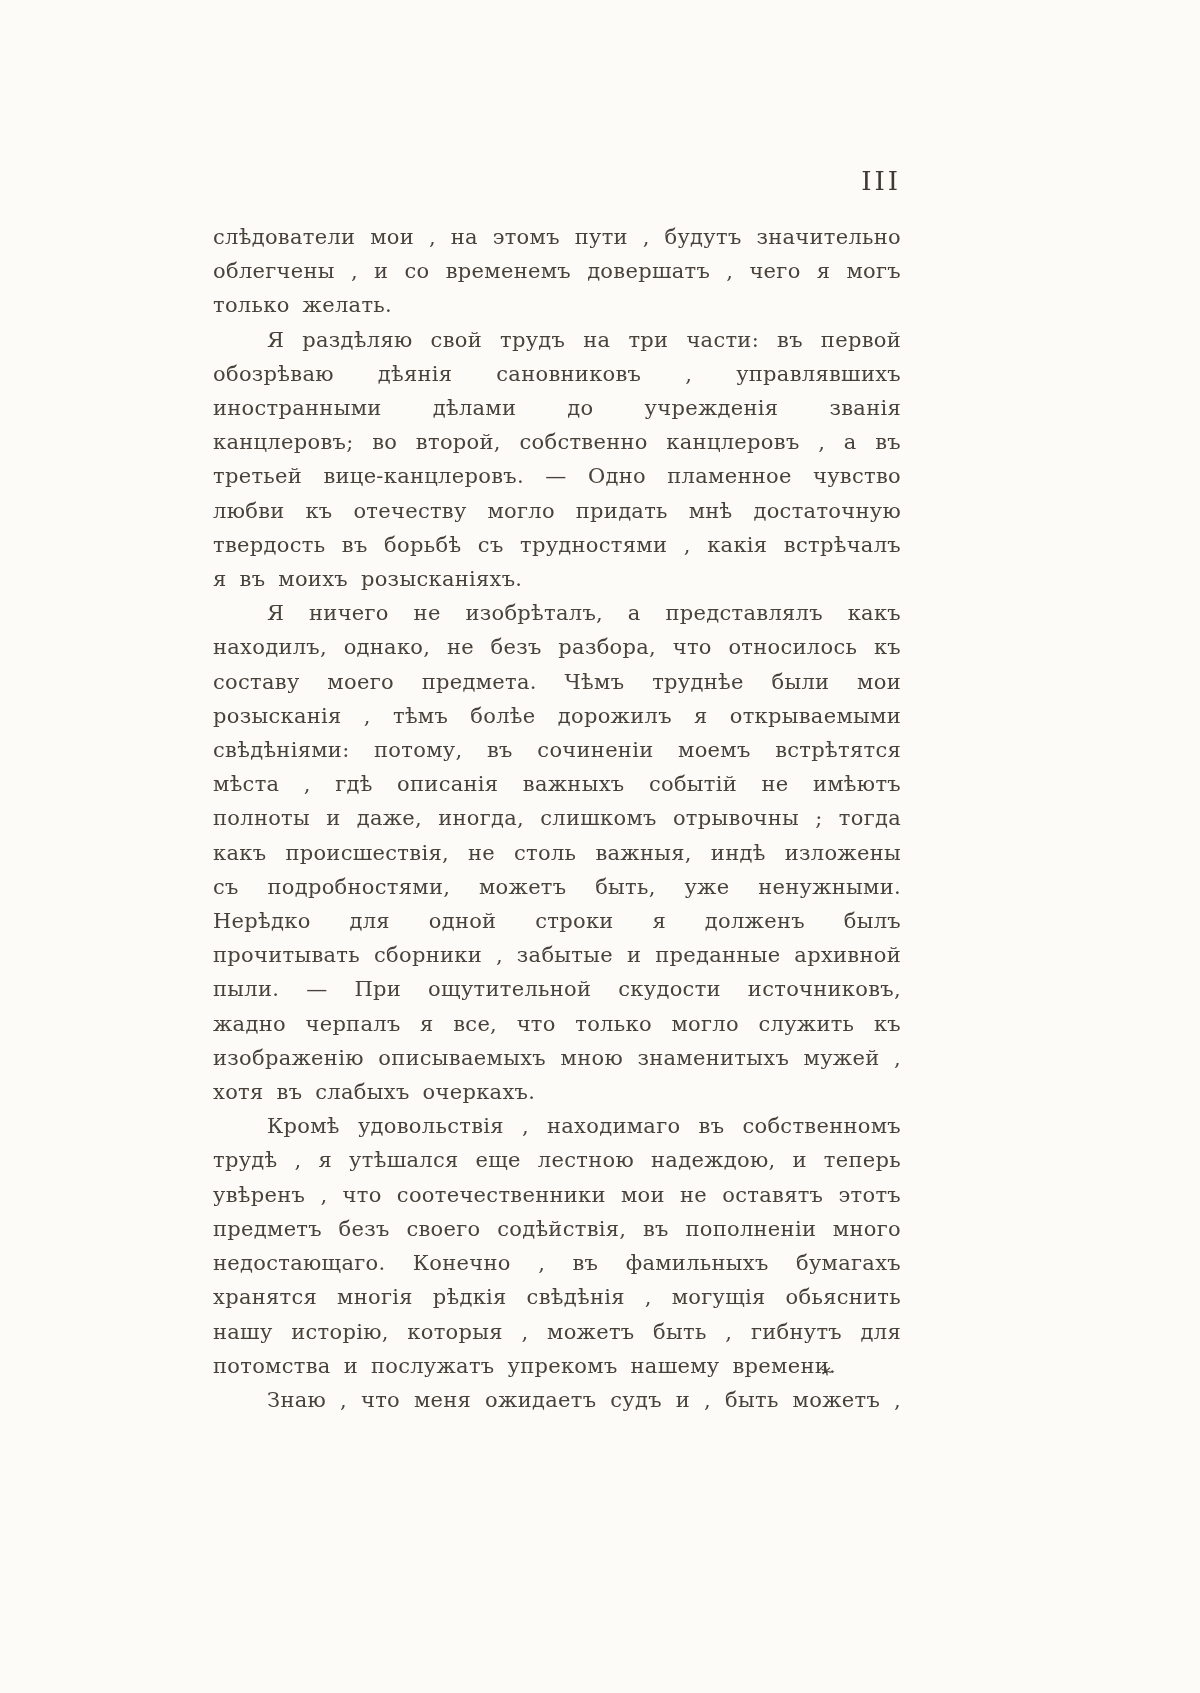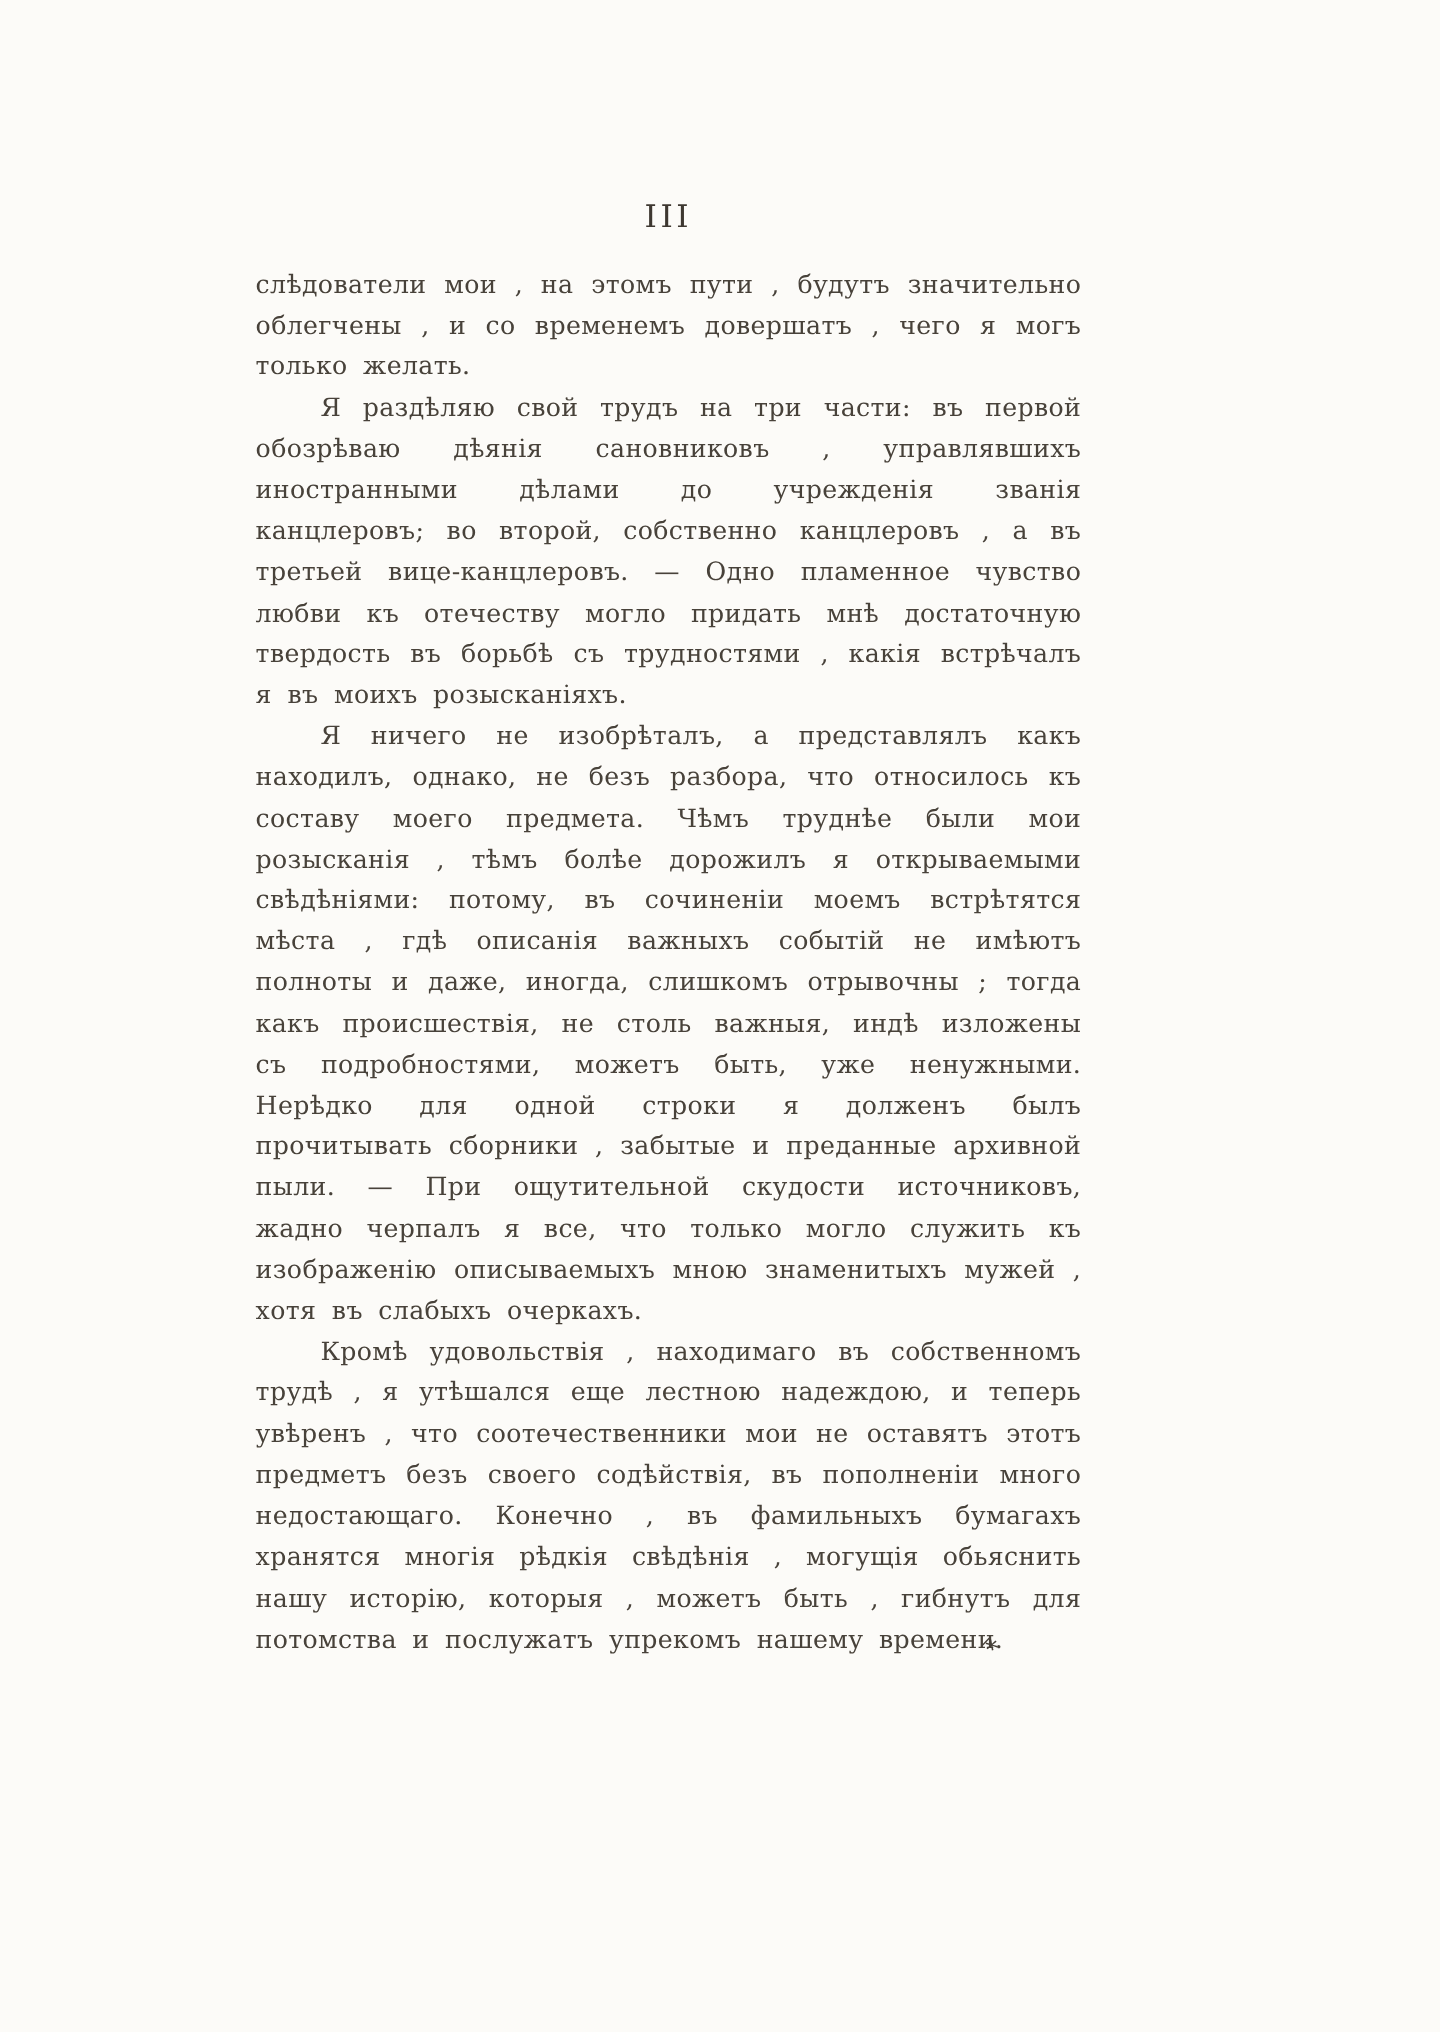--- a/index.html
+++ b/index.html
@@ -14,21 +14,21 @@
     background: #fcfbf8;
     font-family: "DejaVu Serif", serif;
     color: #48423a;
     overflow: hidden;
   }
   .page-number {
     position: absolute;
     top: 166px;
     left: 213px;
     width: 688px;
-    text-align: center;
+    text-align: right;
     font-size: 26px;
     letter-spacing: 3px;
     color: #3e3831;
   }
   .textblock {
     position: absolute;
     top: 220px;
     left: 213px;
     width: 688px;
     font-size: 21px;
@@ -61,16 +61,17 @@
 <body>
 
 <div class="page">
   <div class="page-number">III</div>
 
   <div class="textblock">
       <p class="para">слѣдователи мои , на этомъ пути , будутъ значительно облегчены , и со временемъ довершатъ , чего я могъ только желать.</p>
       <p class="para indent">Я раздѣляю свой трудъ на три части: въ первой обозрѣваю дѣянія сановниковъ , управлявшихъ иностранными дѣлами до учрежденія званія канцлеровъ; во второй, собственно канцлеровъ , а въ третьей вице-канцлеровъ. — Одно пламенное чувство любви къ отечеству могло придать мнѣ достаточную твердость въ борьбѣ съ трудностями , какія встрѣчалъ я въ моихъ розысканіяхъ.</p>
       <p class="para indent">Я ничего не изобрѣталъ, а представлялъ какъ находилъ, однако, не безъ разбора, что относилось къ составу моего предмета. Чѣмъ труднѣе были мои розысканія , тѣмъ болѣе дорожилъ я открываемыми свѣдѣніями: потому, въ сочиненіи моемъ встрѣтятся мѣста , гдѣ описанія важныхъ событій не имѣютъ полноты и даже, иногда, слишкомъ отрывочны ; тогда какъ происшествія, не столь важныя, индѣ изложены съ подробностями, можетъ быть, уже ненужными. Нерѣдко для одной строки я долженъ былъ прочитывать сборники , забытые и преданные архивной пыли. — При ощутительной скудости источниковъ, жадно черпалъ я все, что только могло служить къ изображенію описываемыхъ мною знаменитыхъ мужей , хотя въ слабыхъ очеркахъ.</p>
       <p class="para indent">Кромѣ удовольствія , находимаго въ собственномъ трудѣ , я утѣшался еще лестною надеждою, и теперь увѣренъ , что соотечественники мои не оставятъ этотъ предметъ безъ своего содѣйствія, въ пополненіи много недостающаго. Конечно , въ фамильныхъ бумагахъ хранятся многія рѣдкія свѣдѣнія , могущія обьяснить нашу исторію, которыя , можетъ быть , гибнутъ для потомства и послужатъ упрекомъ нашему времени.</p>
+      <p class="para indent jlast">Знаю , что меня ожидаетъ судъ и , быть можетъ ,</p>
     </div>
 
   <div class="printer-mark">*</div>
 </div>
 
 </body></html>

